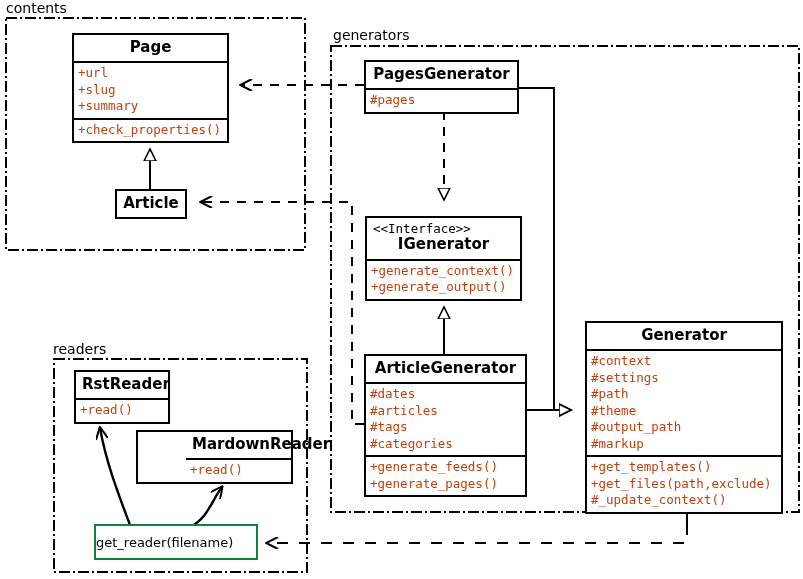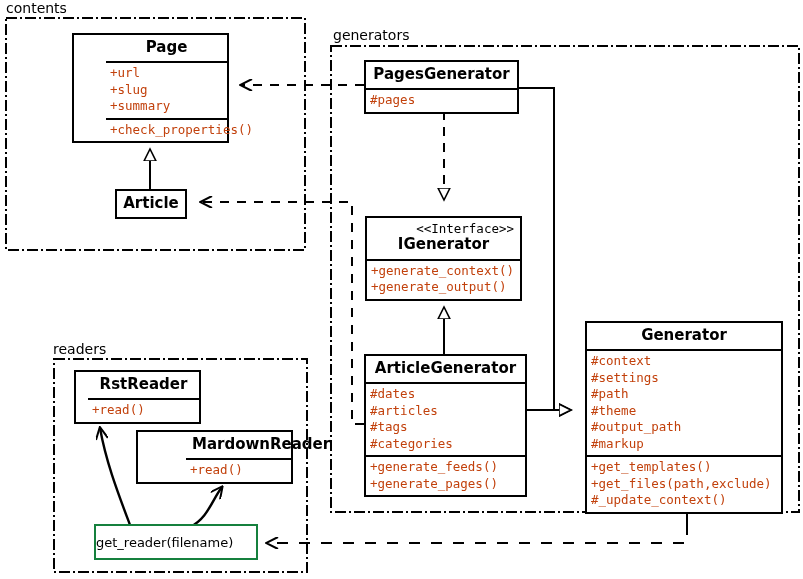--- a/index.html
+++ b/index.html
@@ -8,21 +8,21 @@
   #canvas{position:relative;width:803px;height:579px;background:#fff;}
 
   svg#wires{position:absolute;left:0;top:0;width:803px;height:579px;pointer-events:none;}
 
   .pkg-label{position:absolute;font-size:14px;color:#000;background:#fff;
              padding:0 2px;white-space:nowrap;z-index:6;}
 
   .cls{position:absolute;border:2px solid #000;background:#fff;z-index:4;box-sizing:border-box;}
   .cls .name{font-weight:bold;font-size:15px;text-align:center;padding:4px 6px 5px 6px;
              line-height:1.15;white-space:nowrap;}
-  .cls .stereo{font-weight:normal;font-size:12.5px;text-align:right;
+  .cls .stereo{font-weight:normal;font-size:12.5px;text-align:left;
                font-family:"DejaVu Sans Mono","Liberation Mono",monospace;}
   .cls .sec{border-top:2px solid #000;padding:2px 3px 3px 4px;}
   .cls .sec div{font-family:"DejaVu Sans Mono","Liberation Mono",monospace;
                 font-size:12.5px;line-height:1.32;white-space:nowrap;color:#c2410c;}
   .plainbox{position:absolute;border:2px solid #15803d;background:#fff;z-index:4;
             box-sizing:border-box;display:flex;align-items:center;justify-content:flex-start;}
   .plainbox span{font-size:13px;white-space:nowrap;}
 </style>
 </head>
 <body>
@@ -82,21 +82,21 @@
 
     <g>
       <path d="M130,525 C118,493 106,462 100,428" fill="none" stroke="#000" stroke-width="2.4" marker-end="url(#openArrow)"></path>
     </g>
 
     <g>
       <path d="M190,527 C208,518 212,500 222,487" fill="none" stroke="#000" stroke-width="2.4" marker-end="url(#openArrow)"></path>
     </g>
   </svg>
 
-  <div class="cls" style="left:72px;top:33px;width:157px;padding-left:32px;">
+  <div class="cls" style="left:72px;top:33px;width:157px;">
     <div class="name">Page</div>
     <div class="sec">
       <div>+url</div>
       <div>+slug</div>
       <div>+summary</div>
     </div>
     <div class="sec">
       <div>+check_properties()</div>
     </div>
   </div>
@@ -147,21 +147,21 @@
       <div>#output_path</div>
       <div>#markup</div>
     </div>
     <div class="sec">
       <div>+get_templates()</div>
       <div>+get_files(path,exclude)</div>
       <div>#_update_context()</div>
     </div>
   </div>
 
-  <div class="cls" style="left:74px;top:370px;width:127px;padding-left:12px;">
+  <div class="cls" style="left:74px;top:370px;width:96px;">
     <div class="name">RstReader</div>
     <div class="sec">
       <div>+read()</div>
     </div>
   </div>
 
   <div class="cls" style="left:136px;top:430px;width:157px;padding-left:48px;">
     <div class="name">MardownReader</div>
     <div class="sec">
       <div>+read()</div>

